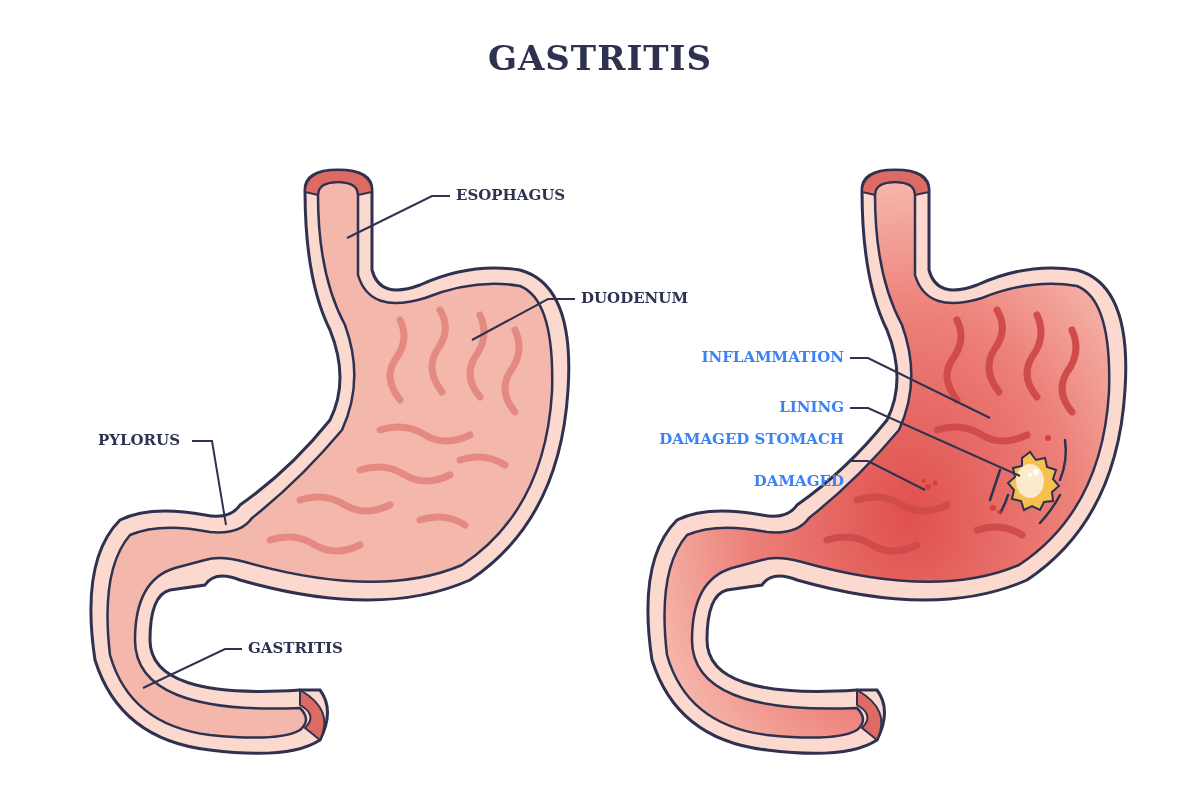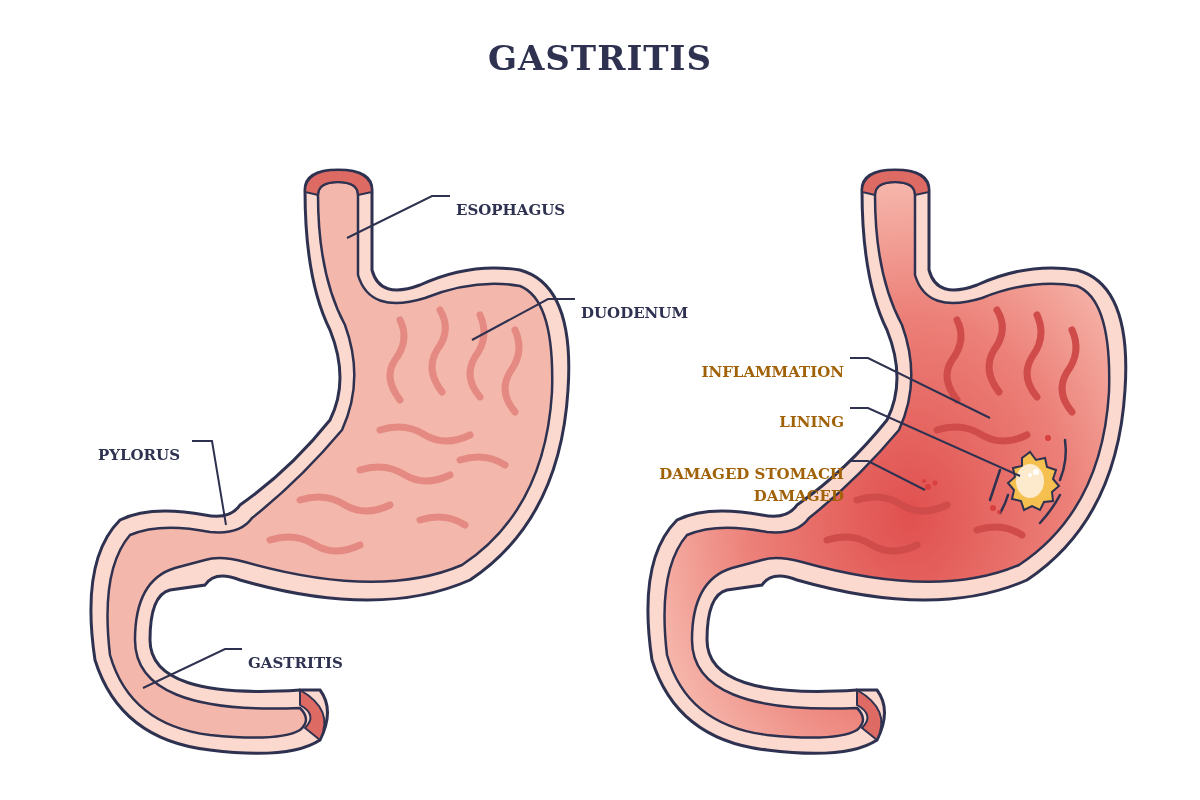--- a/index.html
+++ b/index.html
@@ -1,20 +1,20 @@
 <!DOCTYPE html>
 <html><head>
 <meta charset="utf-8">
 <style>
   html, body { margin:0; padding:0; background:#ffffff; }
   body { width:1200px; height:800px; position:relative; overflow:hidden; font-family:"DejaVu Serif", serif; }
   .title { position:absolute; left:0; top:38px; width:1200px; text-align:center; font-family:"DejaVu Serif", serif; font-weight:bold; font-size:34px; color:#2e3250; letter-spacing:1px; }
   svg.art { position:absolute; left:0; top:0; }
-  .label { position:absolute; font-family:"DejaVu Serif", serif; font-weight:bold; font-size:15px; color:#2e3250; white-space:nowrap;margin-top:15px; }
-  .label.red { color:#a16207; }
+  .label { position:absolute; font-family:"DejaVu Serif", serif; font-weight:bold; font-size:15px; color:#2e3250; white-space:nowrap; }
+  .label.red { color:#3b82f6; }
   .right { text-align:right; }
 </style>
 </head>
 <body>
 
 <div class="title">GASTRITIS</div>
 
 <svg class="art" width="1200" height="800" viewBox="0 0 1200 800">
   <defs>
     <radialGradient id="inflam" cx="0.55" cy="0.6" r="0.6">
@@ -92,14 +92,14 @@
   </g>
 </svg>
 
 <div class="label" style="left:456px; top:186px;">ESOPHAGUS</div>
 <div class="label" style="left:581px; top:289px;">DUODENUM</div>
 <div class="label" style="left:98px; top:431px;">PYLORUS</div>
 <div class="label" style="left:248px; top:639px;">GASTRITIS</div>
 
 <div class="label red right" style="left:640px; top:348px; width:204px;">INFLAMMATION</div>
 <div class="label red right" style="left:640px; top:398px; width:204px;">LINING</div>
-<div class="label red right" style="left:630px; top:450px; width:214px;">DAMAGED STOMACH</div>
+<div class="label red right" style="left:630px; top:430px; width:214px;">DAMAGED STOMACH</div>
 <div class="label red right" style="left:630px; top:472px; width:214px;">DAMAGED</div>
 
 </body></html>

